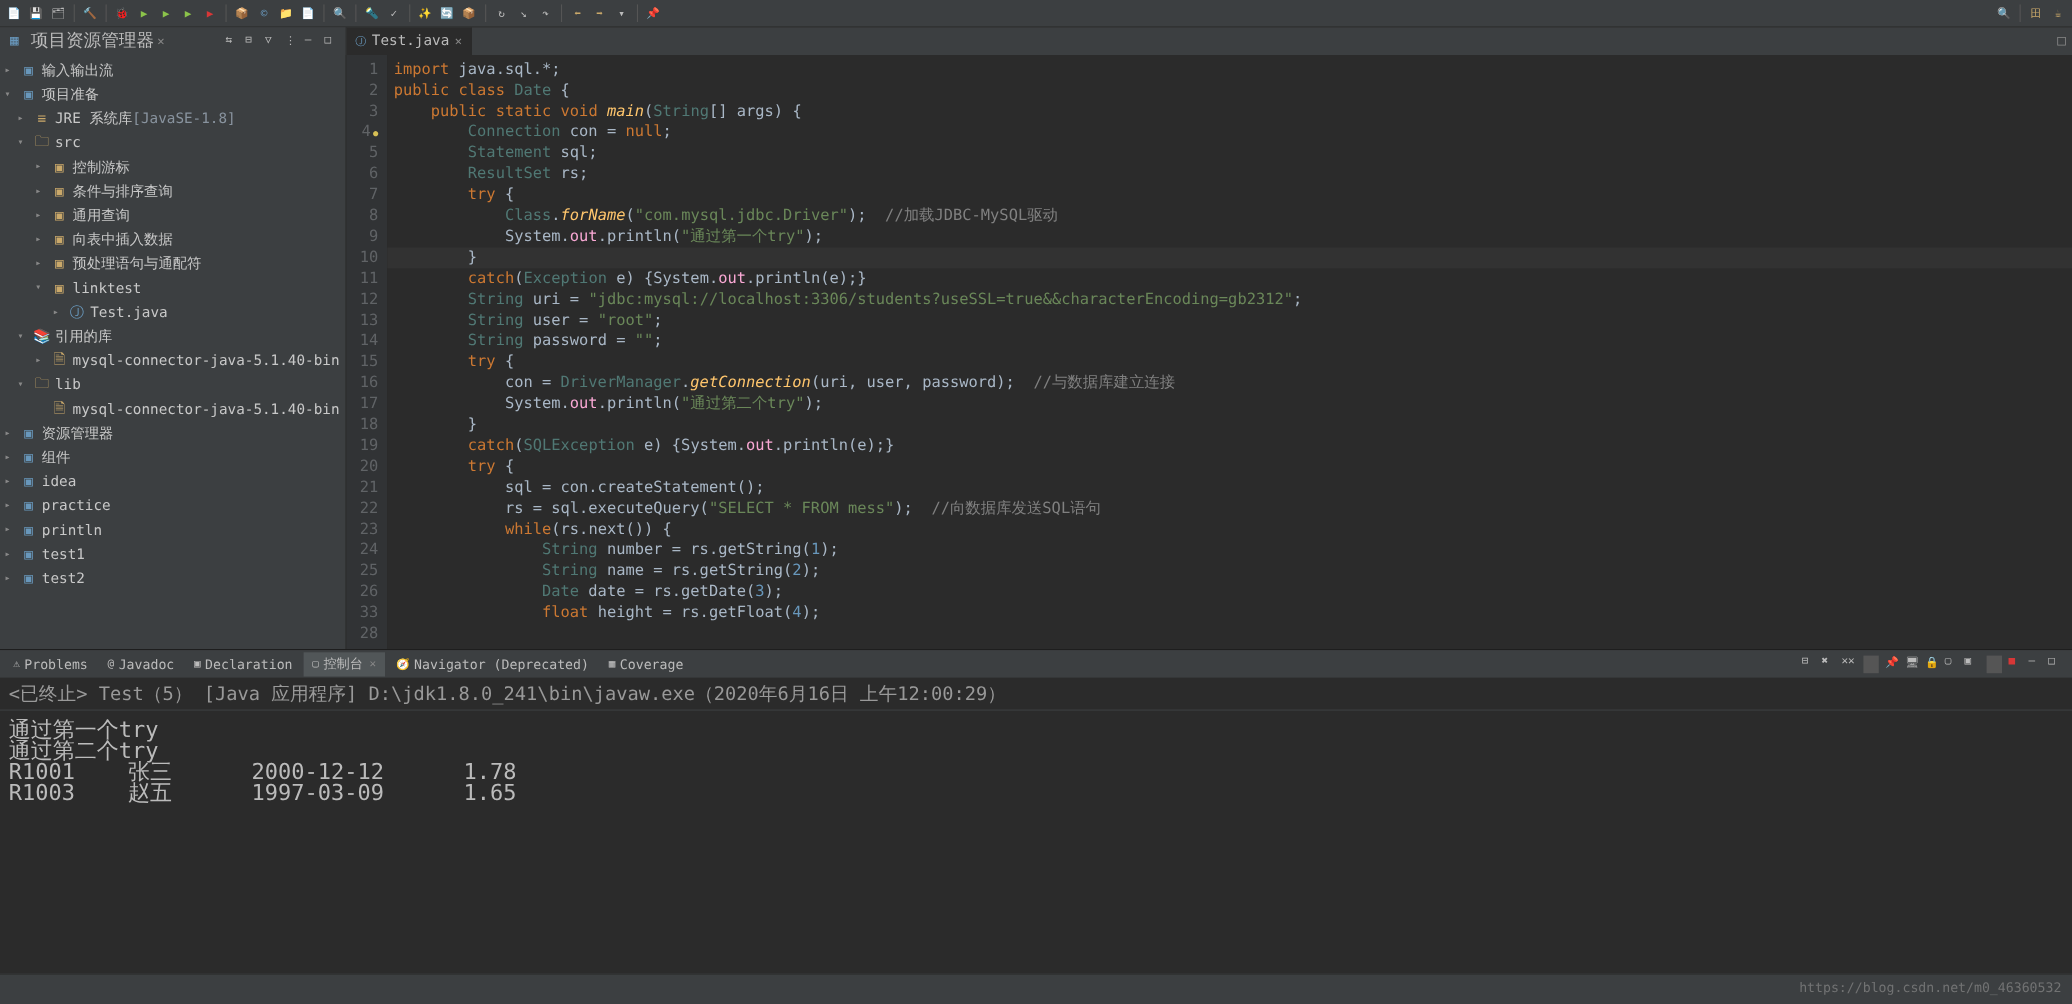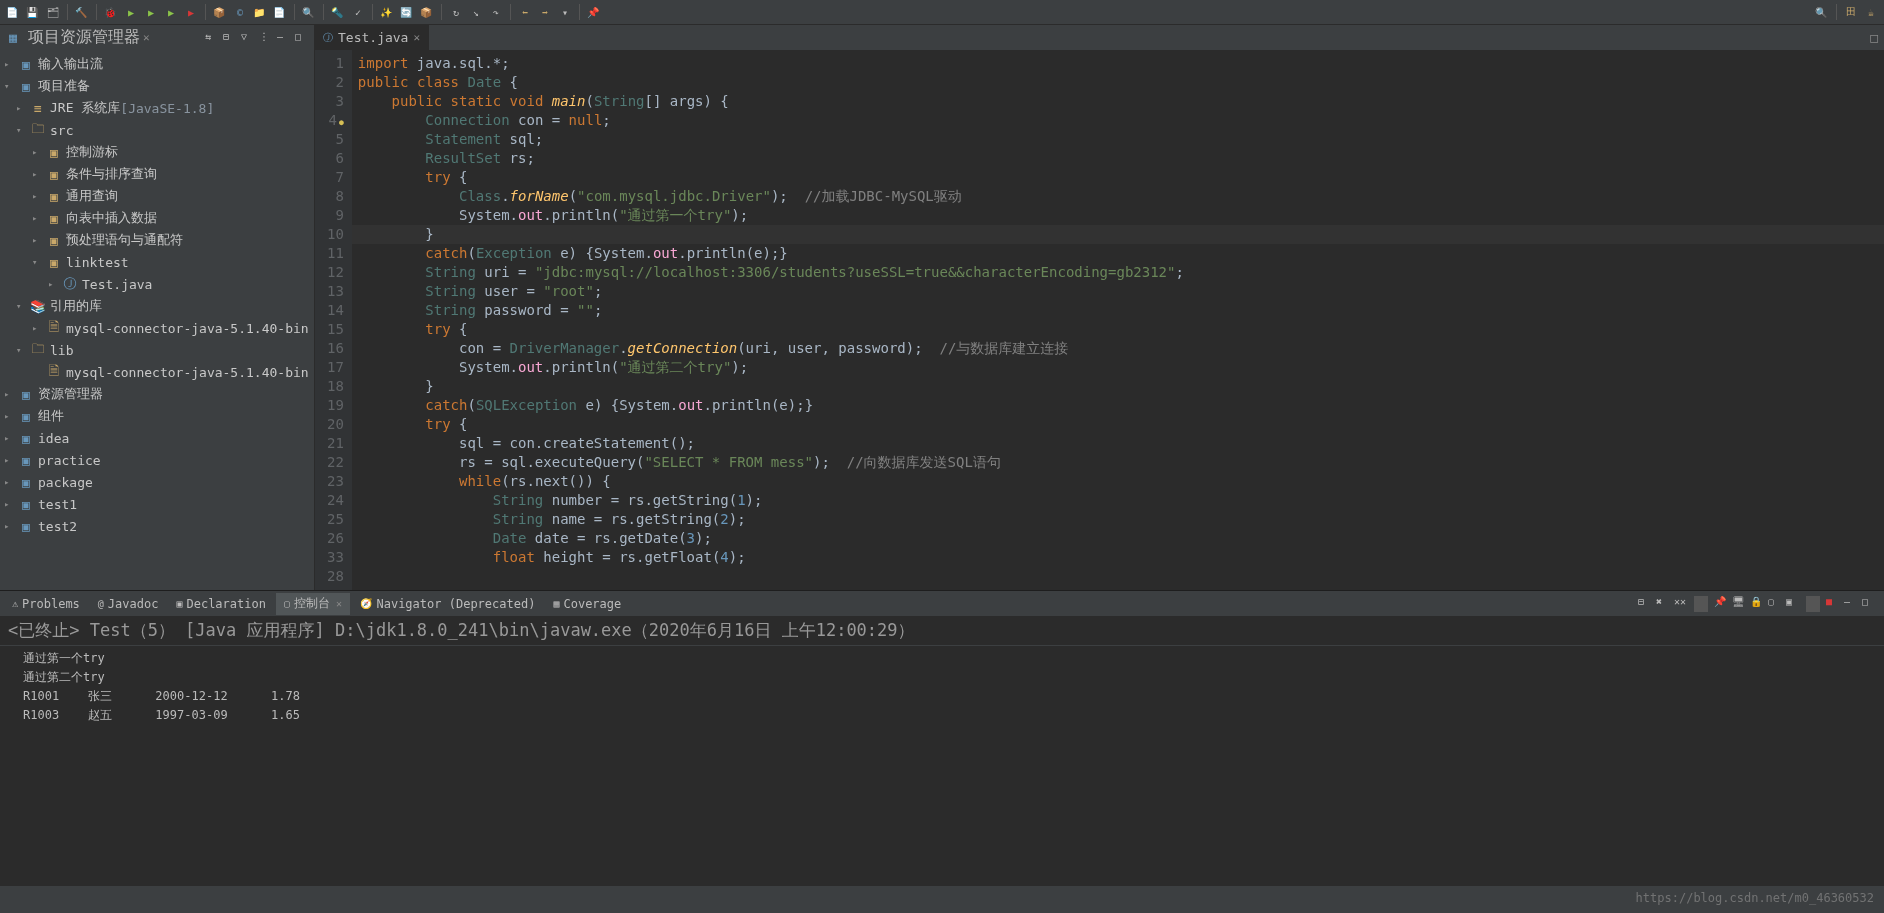--- a/index.html
+++ b/index.html
@@ -182,23 +182,22 @@
 .bottom-tabs-right span { width: 14px; cursor: pointer; font-size: 10px; }
 .term-line {
   color: #999;
   padding: 3px 8px;
   font-size: 17px;
   border-bottom: 1px solid #3c3f41;
 }
 .console {
   padding: 4px 8px;
   font-family: Consolas, monospace;
-  font-size: 12px;
+  font-size: 20px;
   color: #bbbbbb;
-  margin-left: 15px;
 }
 .console .crow { height: 19px; white-space: pre; }
 .watermark {
   position: absolute;
   right: 10px;
   bottom: 8px;
   color: #888;
   font-size: 12px;
   opacity: .7;
 }
@@ -364,21 +363,21 @@
           <span>idea</span>
         </div>
         <div class="tree-item ind-0">
           <span class="twisty">▸</span>
           <span class="ticon" style="color:#6897bb">▣</span>
           <span>practice</span>
         </div>
         <div class="tree-item ind-0">
           <span class="twisty">▸</span>
           <span class="ticon" style="color:#6897bb">▣</span>
-          <span>package</span>
+          <span>println</span>
         </div>
         <div class="tree-item ind-0">
           <span class="twisty">▸</span>
           <span class="ticon" style="color:#6897bb">▣</span>
           <span>test1</span>
         </div>
         <div class="tree-item ind-0">
           <span class="twisty">▸</span>
           <span class="ticon" style="color:#6897bb">▣</span>
           <span>test2</span>

